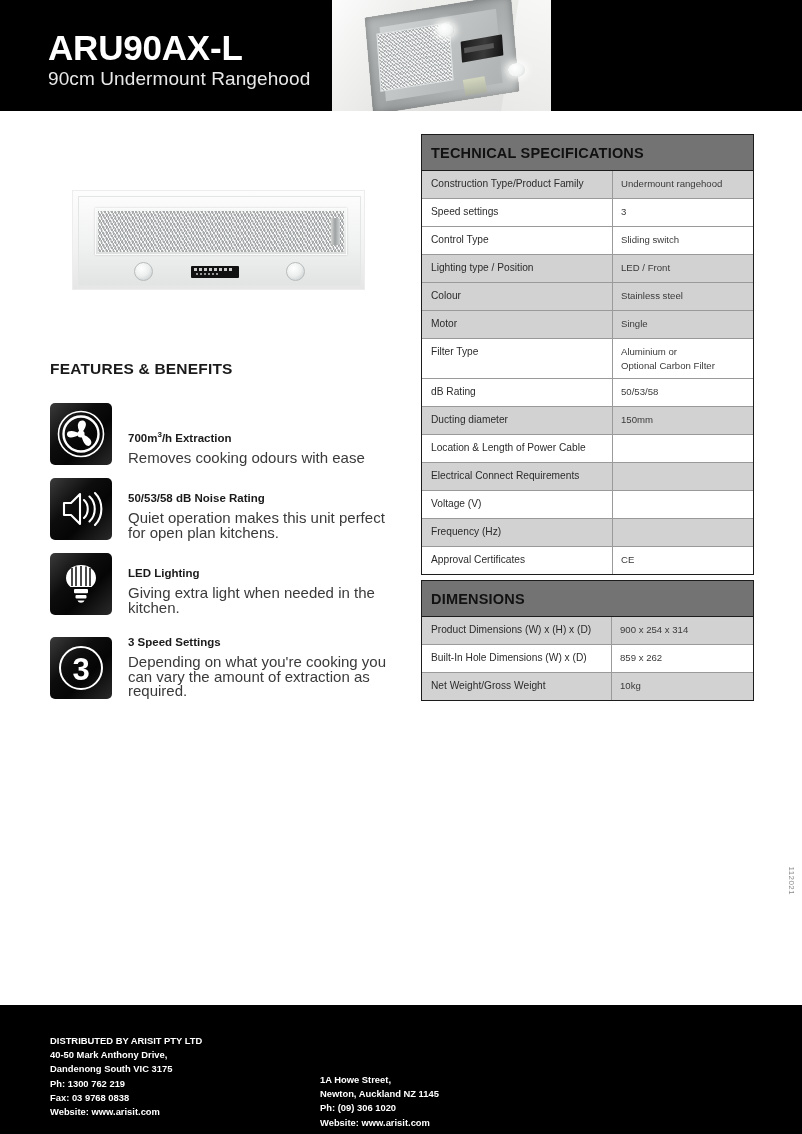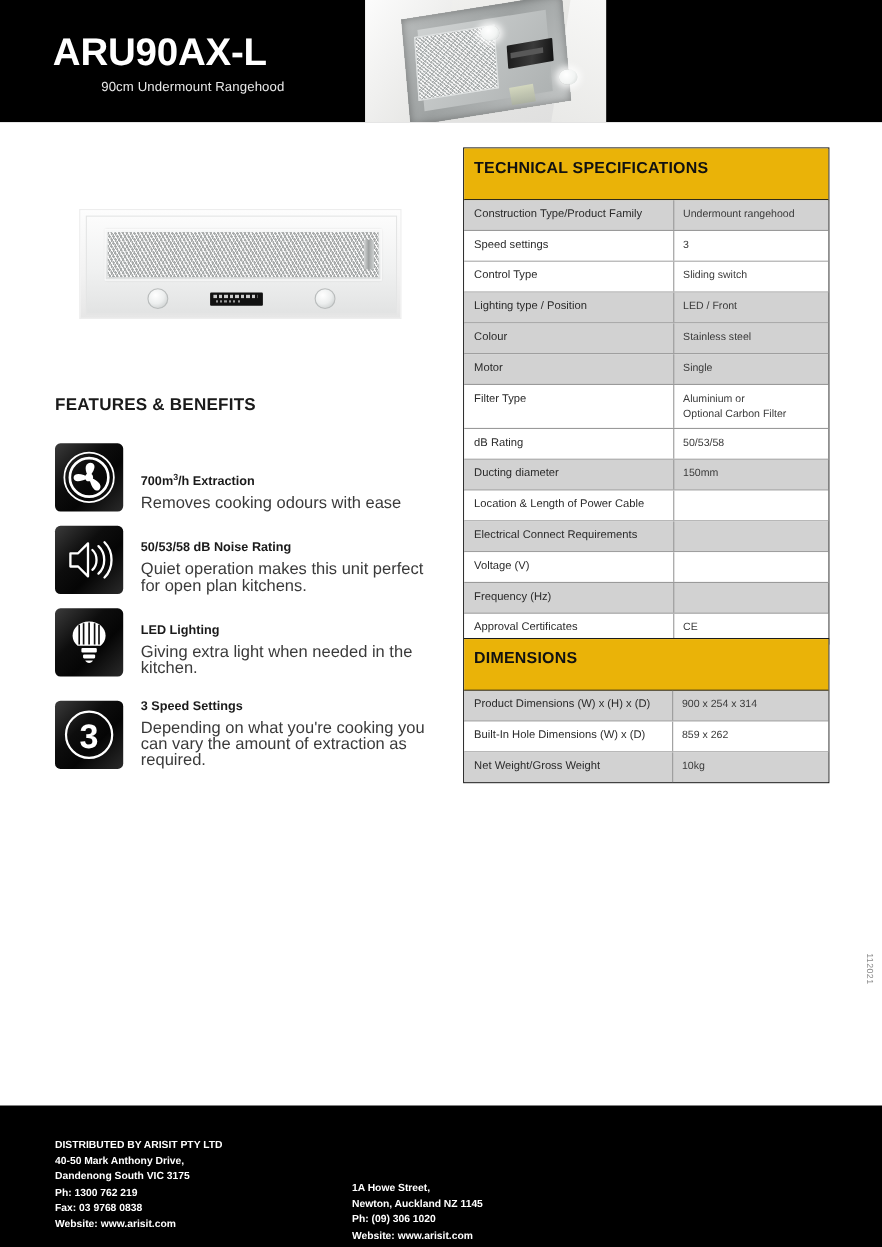--- a/index.html
+++ b/index.html
@@ -32,26 +32,25 @@
     color: #ffffff;
   }
   .model-name {
     font-size: 35px;
     font-weight: bold;
     letter-spacing: -0.2px;
     line-height: 40px;
     color: #ffffff;
   }
   .model-sub {
-    font-size: 12px;
+    font-size: 19px;
     font-weight: normal;
     line-height: 22px;
     color: #e8e8e8;
     letter-spacing: 0.1px;
-    margin-left: 44px;
   }
 
   
   .header-photo {
     position: absolute;
     left: 332px; top: 0;
     width: 219px; height: 111px;
     overflow: hidden;
     background: linear-gradient(160deg, #f4f4f2 0%, #e9e9e6 40%, #dedede 100%);
   }
@@ -248,24 +247,24 @@
     border: 1.6px solid #1c1c1c;
     background: #ffffff;
   }
   #tech-table  { left: 421px; top: 134px; width: 333px; }
   #dim-table   { left: 421px; top: 580px; width: 333px; }
 
   .table-title {
     font-size: 14.5px;
     font-weight: bold;
     color: #111111;
-    padding: 10px 9px 20px 9px;
+    padding: 10px 9px 9px 9px;
     letter-spacing: 0.2px;
     border-bottom: 1.4px solid #1c1c1c;
-    background: #eab308;
+    background: #737373;
   }
   .trow { display: flex; border-bottom: 1px solid #9a9a9a; }
   .trow:last-child { border-bottom: none; }
   .trow.shade { background: #d2d2d2; }
   .trow.plain { background: #ffffff; }
   .tcell-label {
     flex: 0 0 191px;
     padding: 6px 8px 6px 9px;
     font-size: 10.2px;
     color: #2b2b2b;

